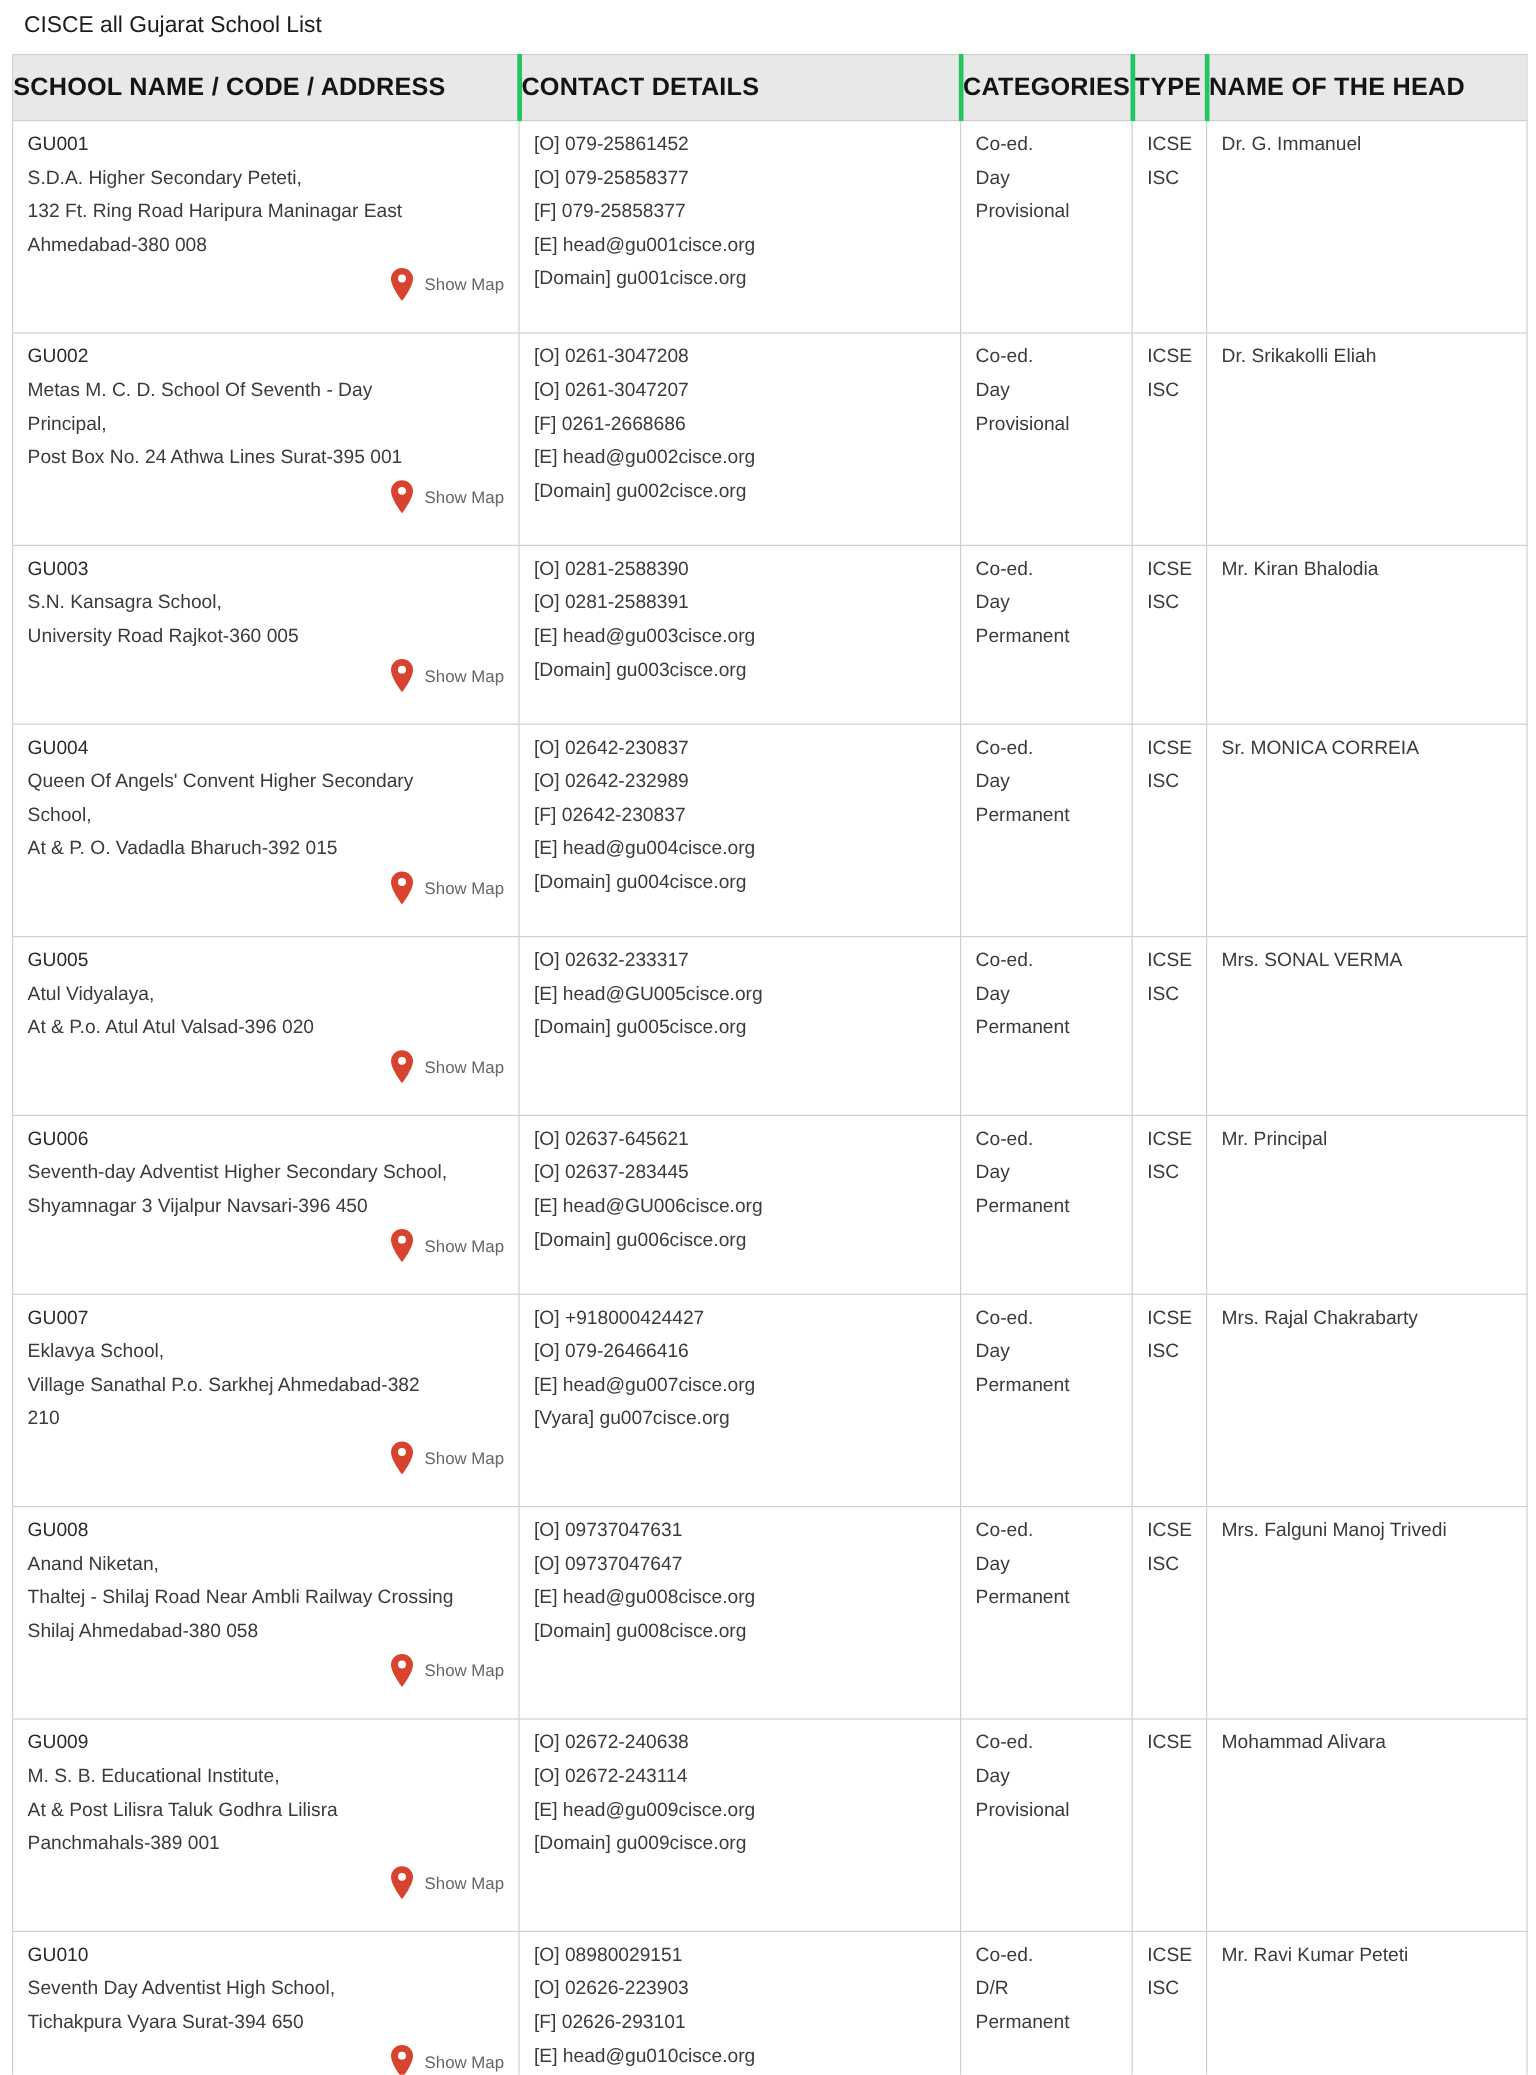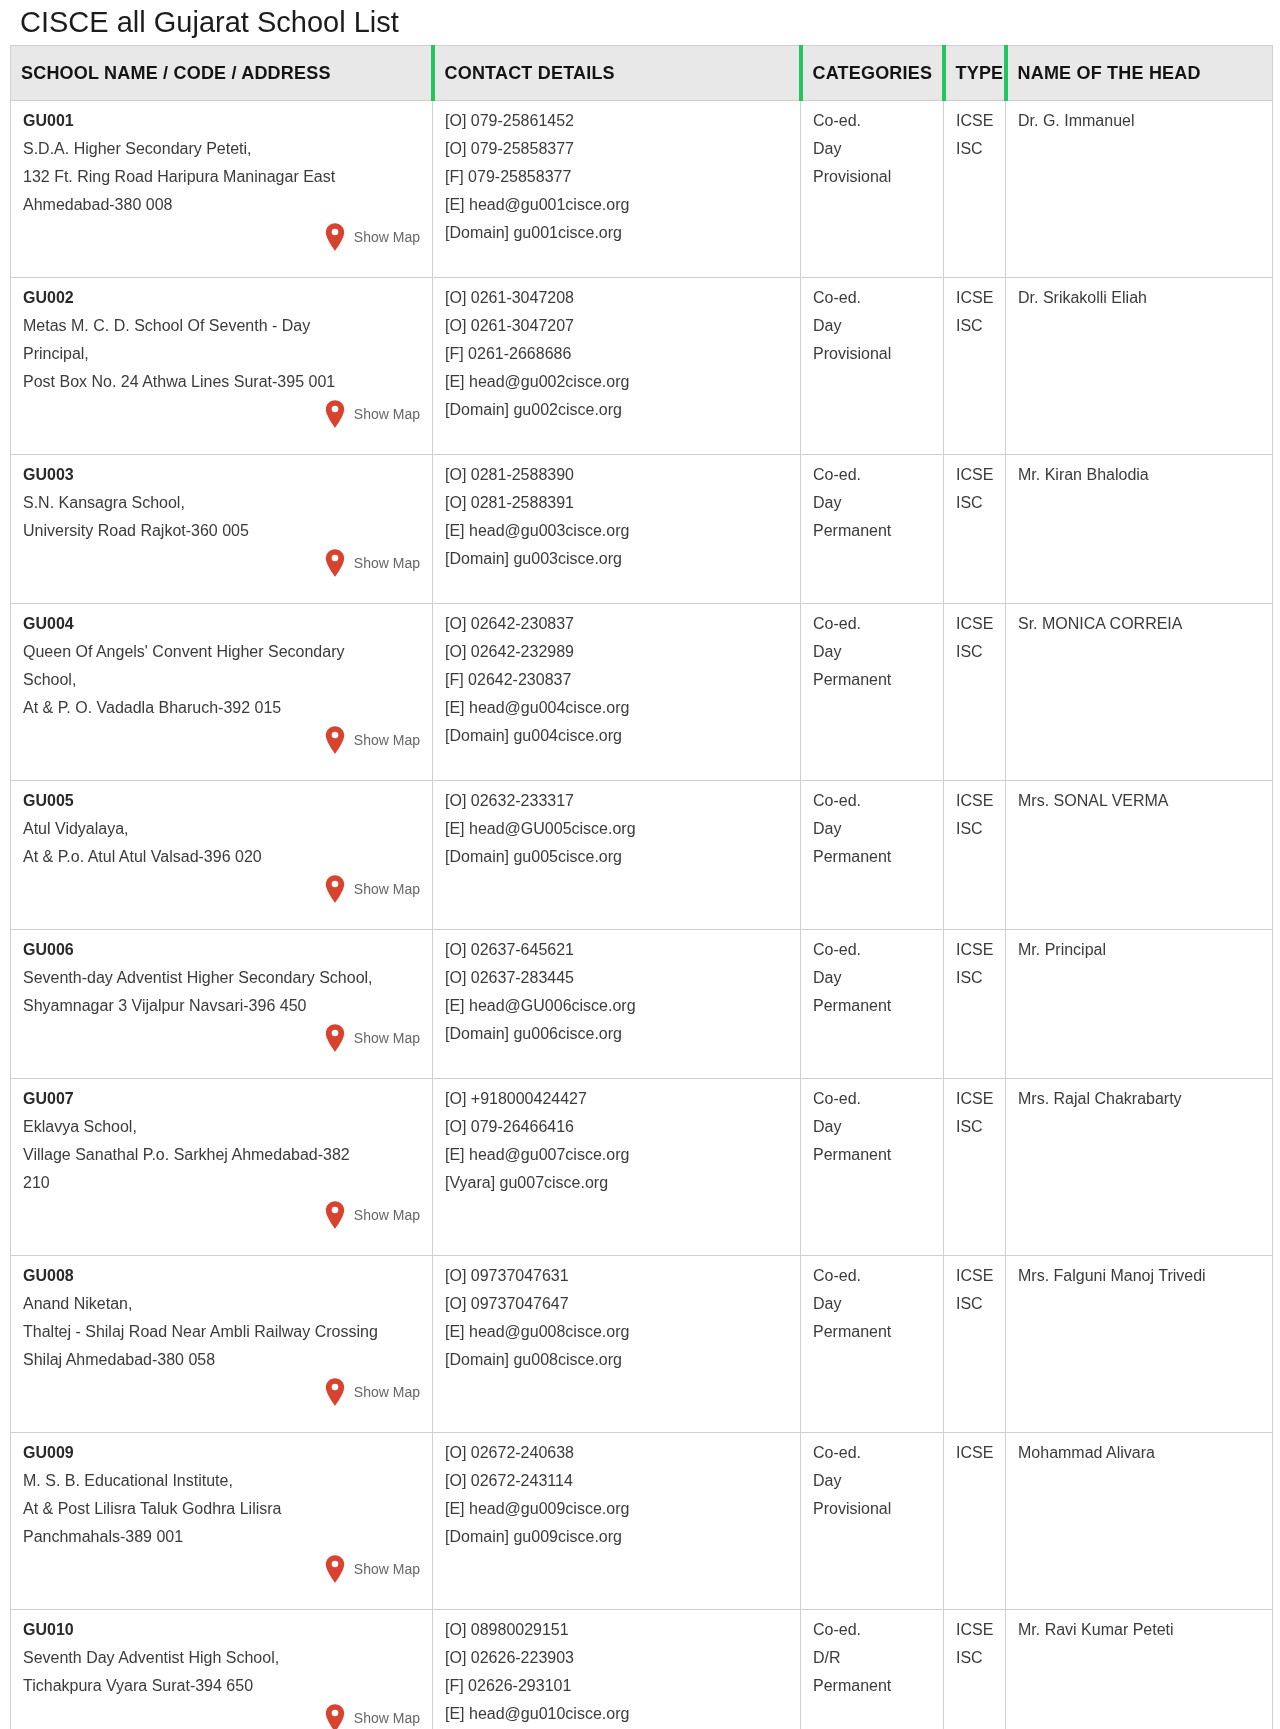--- a/index.html
+++ b/index.html
@@ -8,47 +8,47 @@
     --header-bg:#e8e8e8;
     --border:#cfcfcf;
   }
   html,body{margin:0;padding:0;background:#fff;}
   body{
     width:1280px;height:1729px;overflow:hidden;
     font-family:"Liberation Sans","DejaVu Sans",sans-serif;
     -webkit-font-smoothing:antialiased;
   }
   .page-title{
-    font-size:29px;font-weight:400;color:#1c1c1c;
+    font-size:19px;font-weight:400;color:#1c1c1c;
     margin:5px 0 0 20px;line-height:34px;
   }
   table.school-table{
     border-collapse:collapse;table-layout:fixed;
     width:1262px;margin:6px 0 0 10px;
   }
   col.c1{width:422px}
   col.c2{width:368px}
   col.c3{width:143px}
   col.c4{width:62px}
   col.c5{width:267px}
   th,td{border:1px solid var(--border);text-align:left;}
   th{
     background:var(--header-bg);
     height:54px;vertical-align:middle;
-    padding:0 10px;font-size:18px;font-weight:700;color:#141414;
+    padding:0 0;font-size:21px;font-weight:700;color:#141414;
     letter-spacing:.2px;white-space:nowrap;overflow:hidden;
   }
   th:not(:first-child){border-left:4px solid #22c55e;}
   td{
     vertical-align:top;
     padding:6px 10px 24px 12px;
     font-size:16px;line-height:28px;color:#3b3b3b;
     overflow:hidden;
   }
-  .code{font-weight:700;color:#2a2a2a;}
+  .code{font-weight:400;color:#2a2a2a;}
   .show-map{
     height:32px;display:flex;align-items:center;justify-content:flex-end;
     gap:8px;margin-top:2px;padding-right:2px;
     color:var(--showmap);font-size:14px;line-height:32px;
     cursor:pointer;white-space:nowrap;
   }
   .pin{flex:0 0 auto;display:block;}
   .pin path{fill:var(--pin);}
 </style>
 </head>

